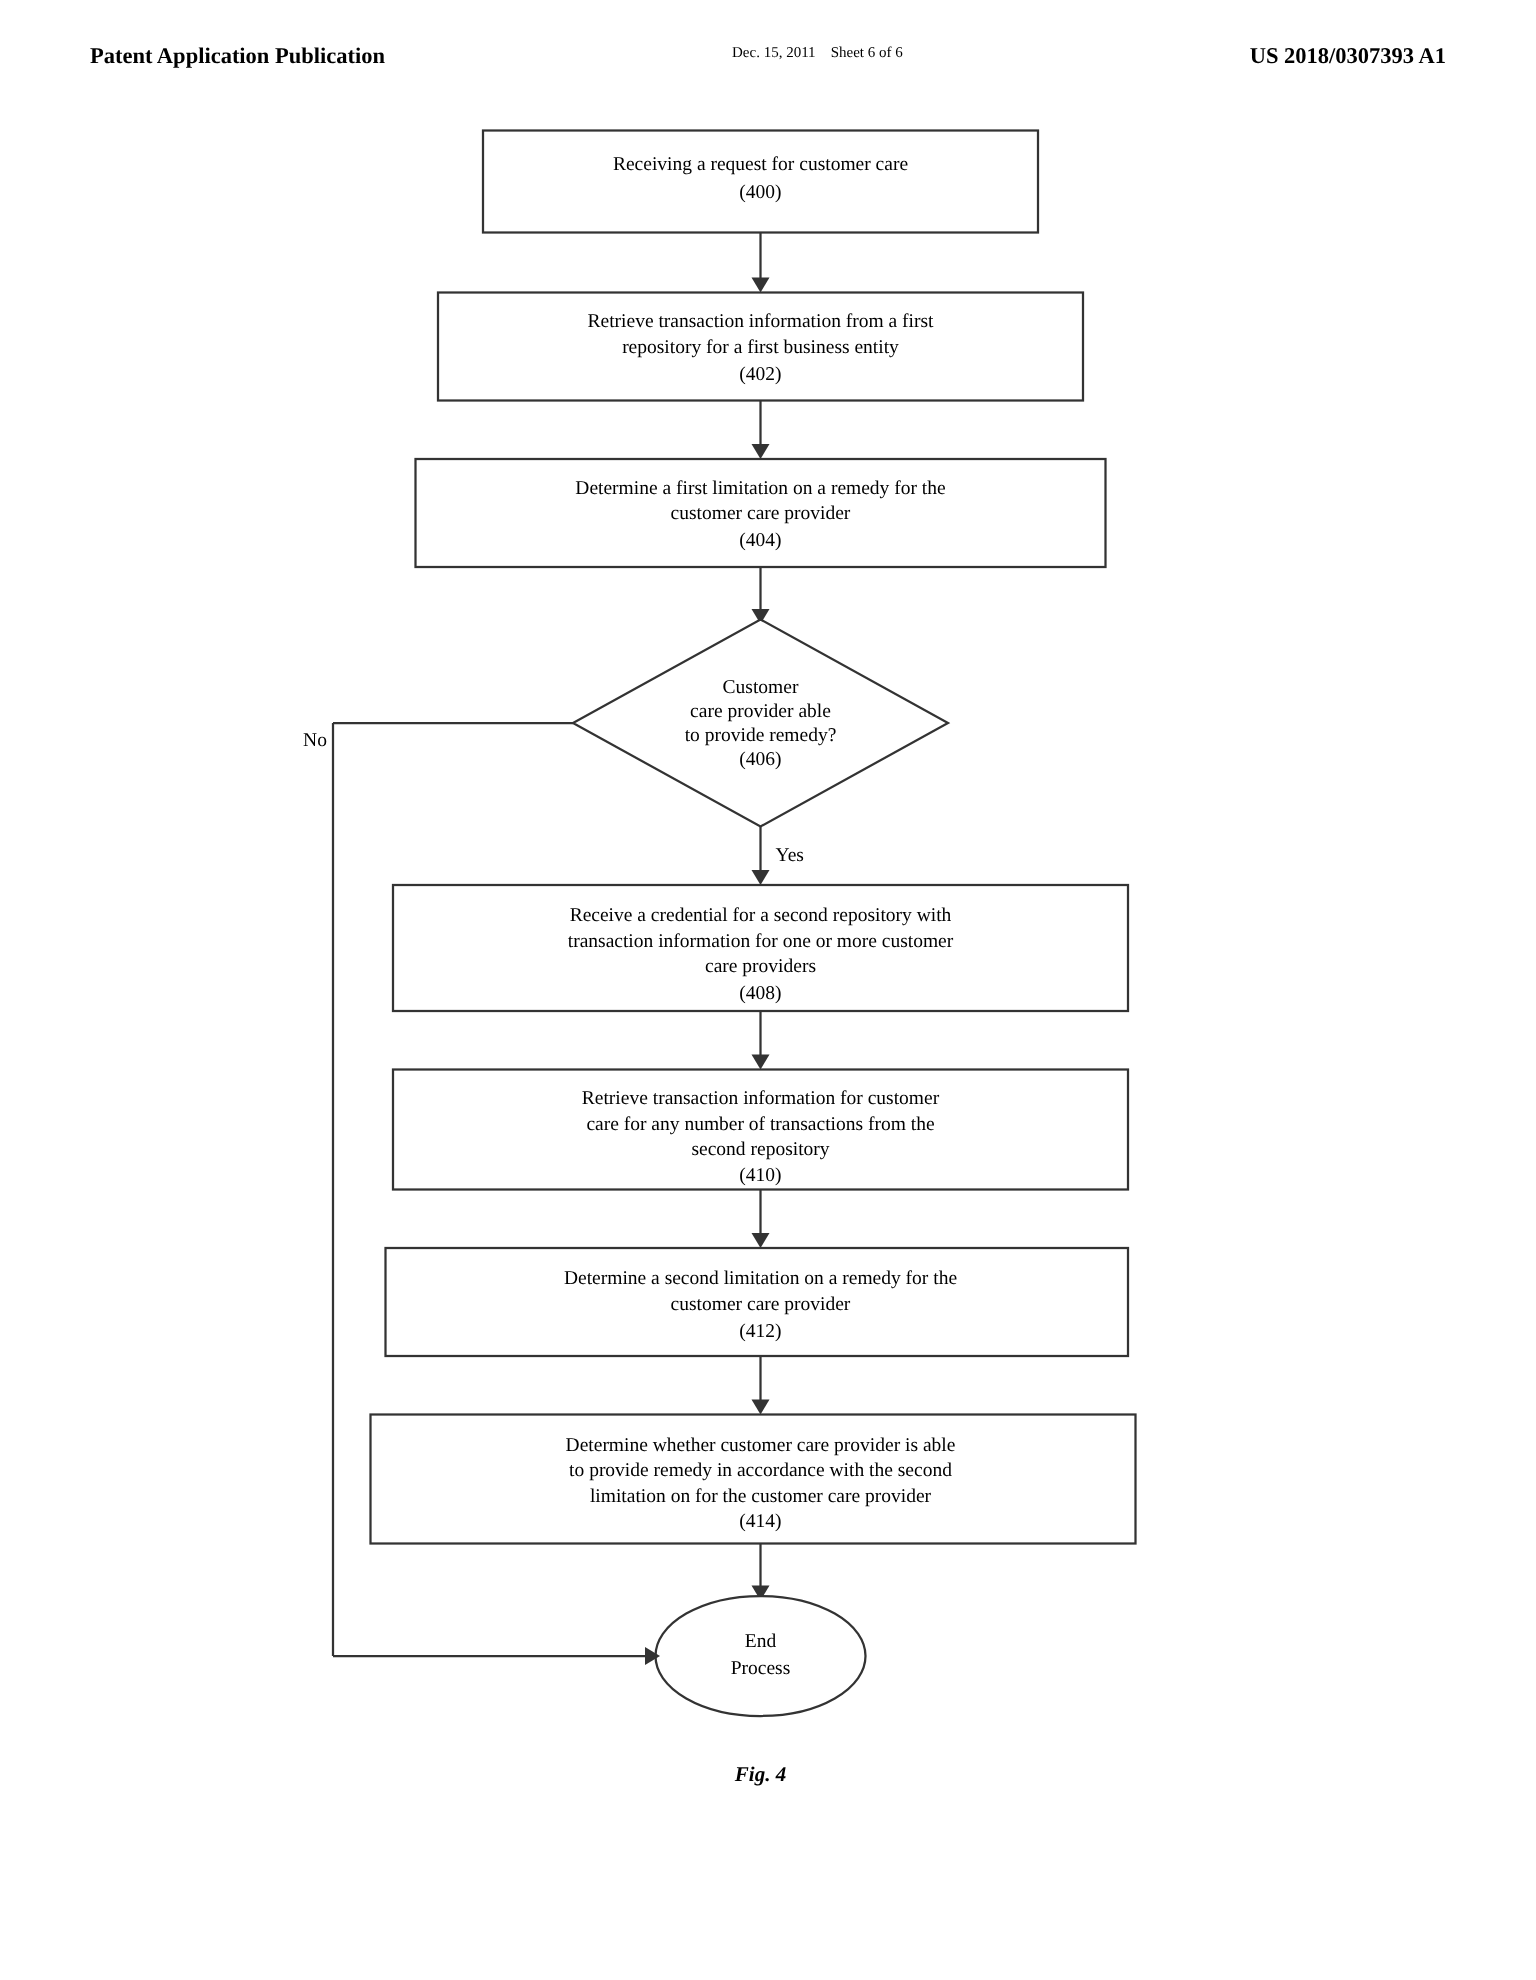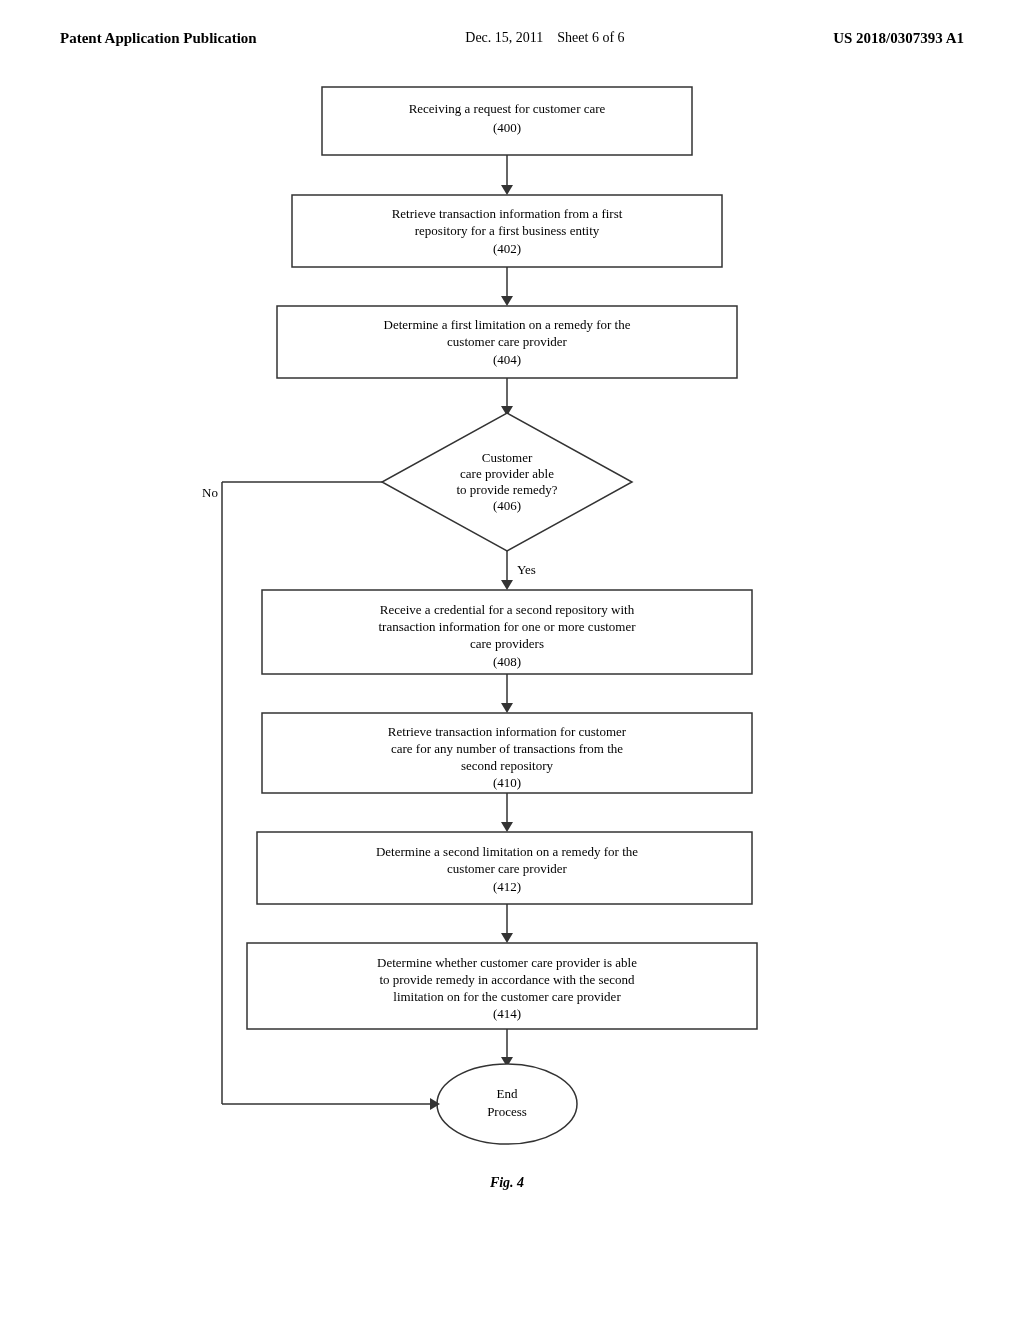--- a/index.html
+++ b/index.html
@@ -25,21 +25,21 @@
       justify-content: space-between;
       align-items: flex-start;
       padding: 30px 60px 20px 60px;
       border-bottom: none;
     }
     .header-left {
       font-weight: bold;
       font-size: 15px;
     }
     .header-center {
-      font-size: 14px;
+      font-size: 10px;
       text-align: center;
     }
     .header-right {
       font-size: 15px;
       font-weight: bold;
     }
 
     
     .diagram-svg {
       display: block;

